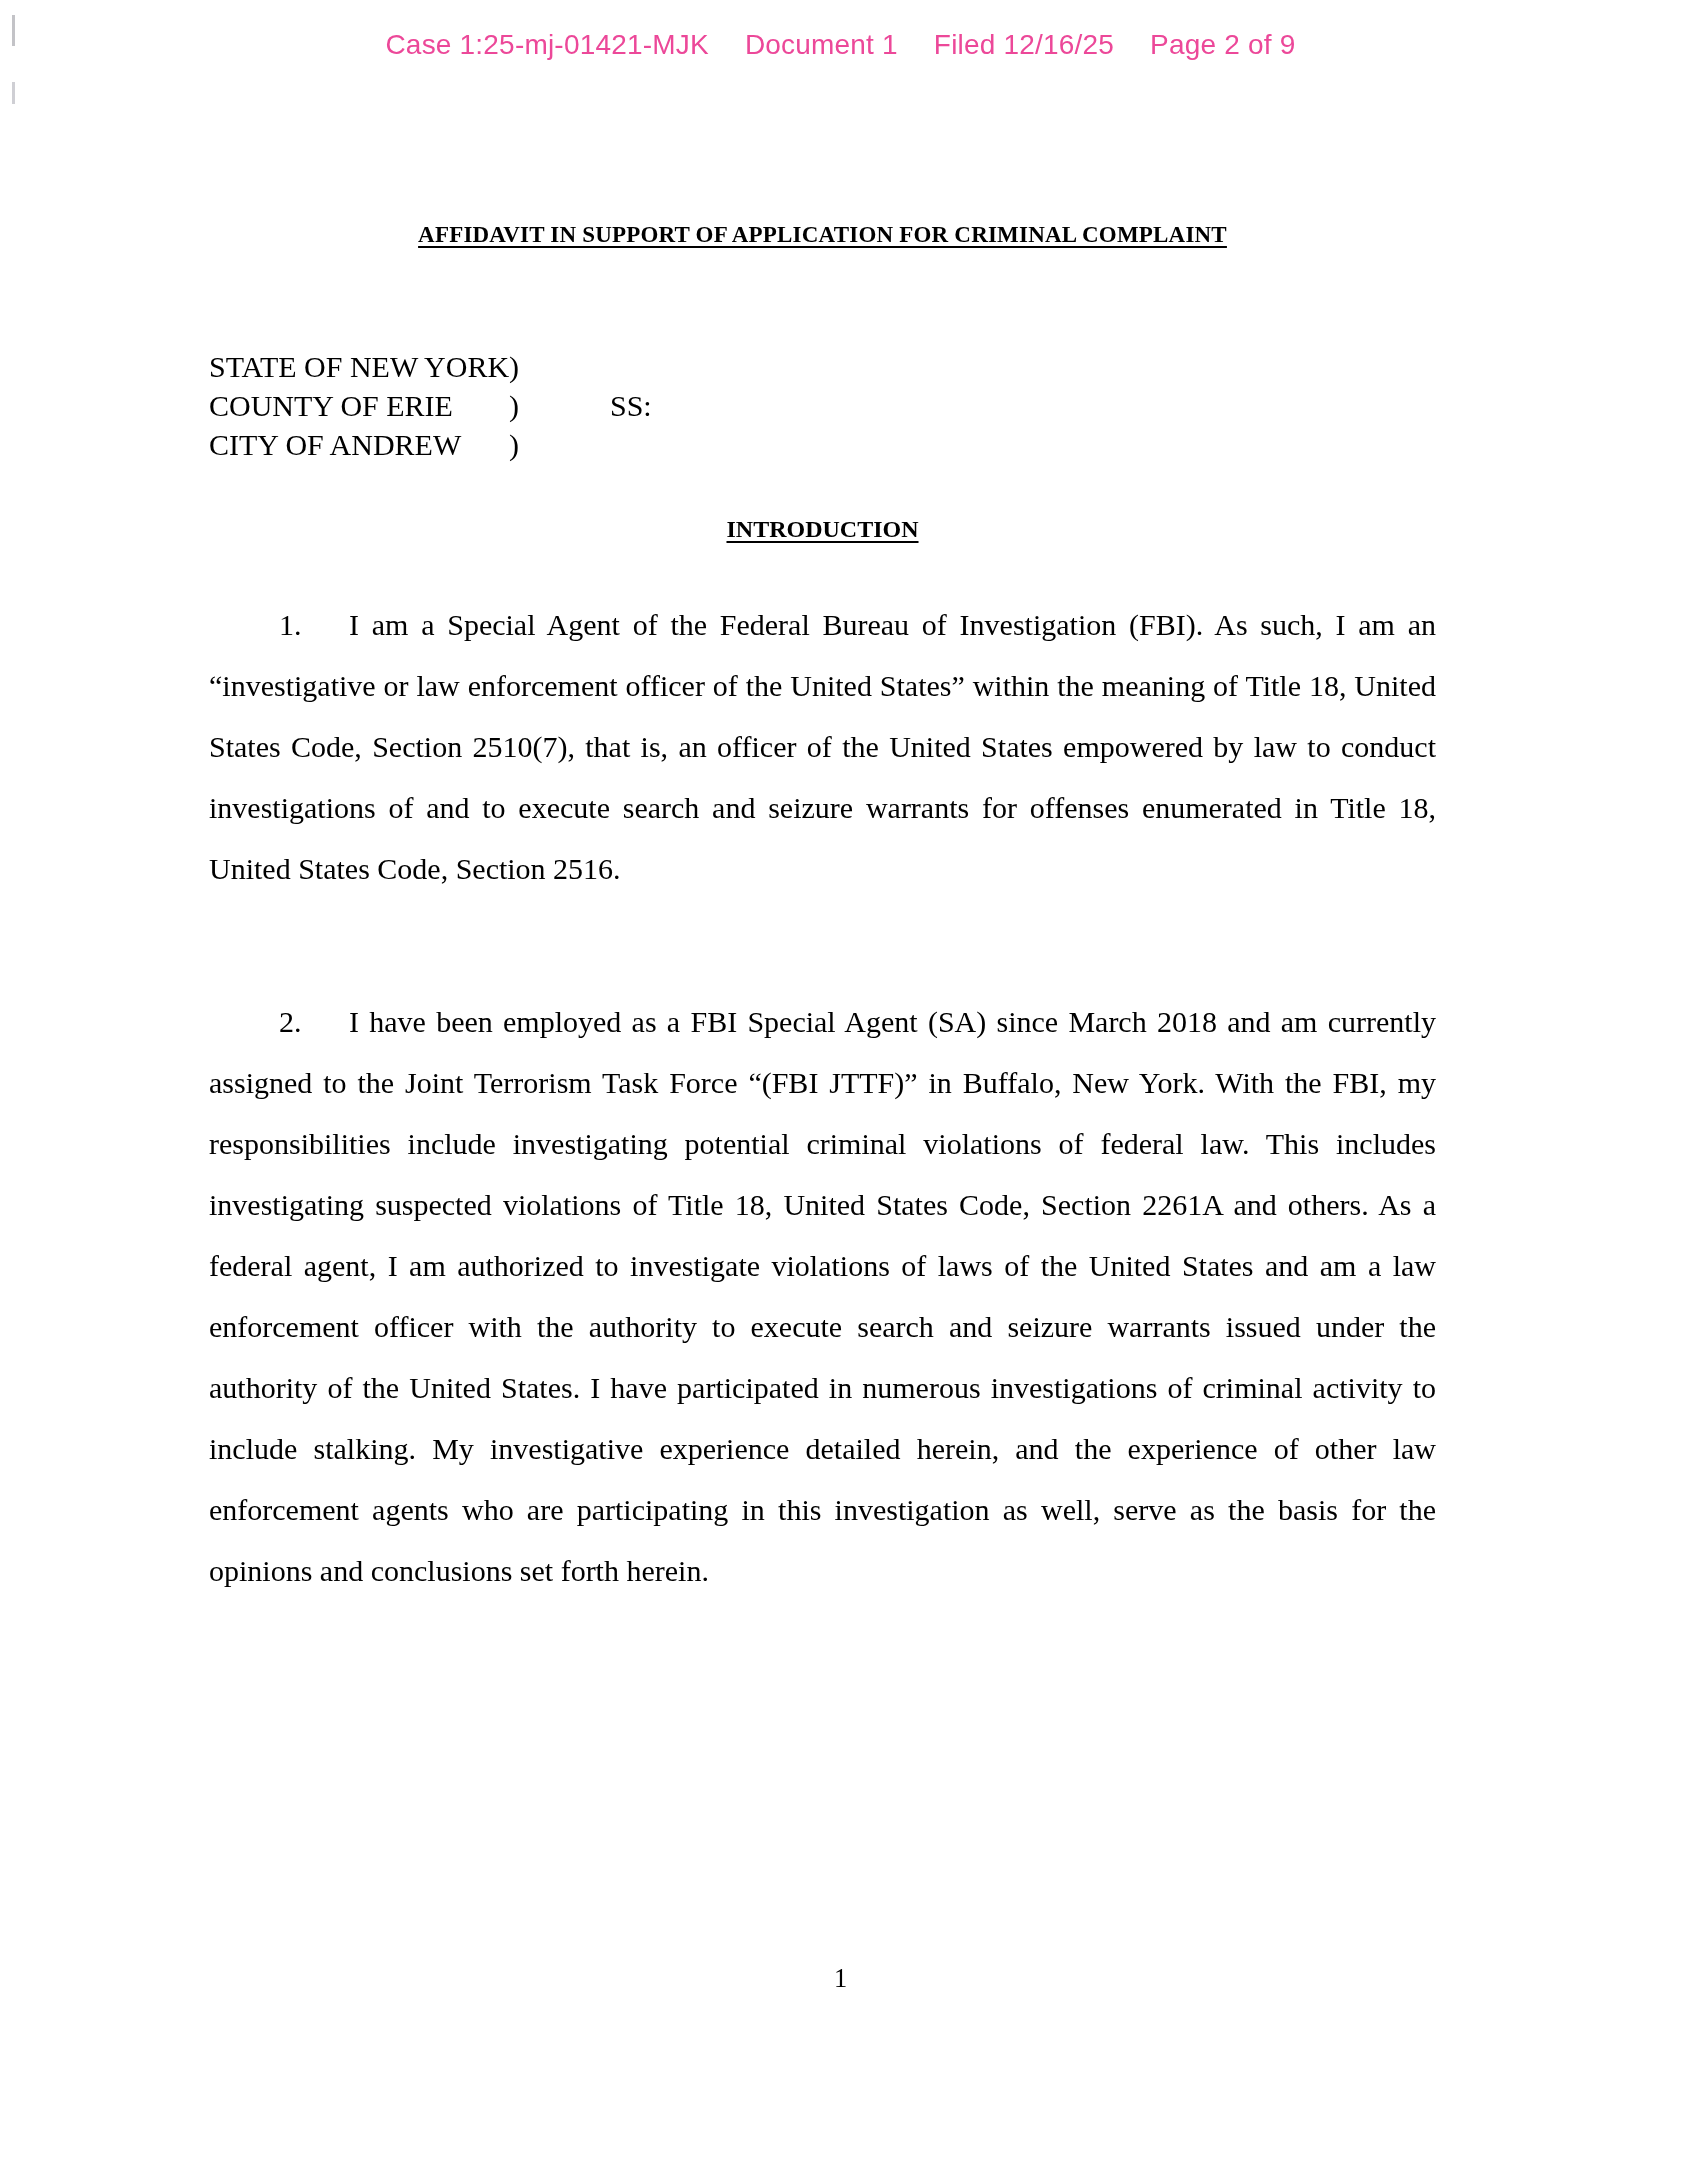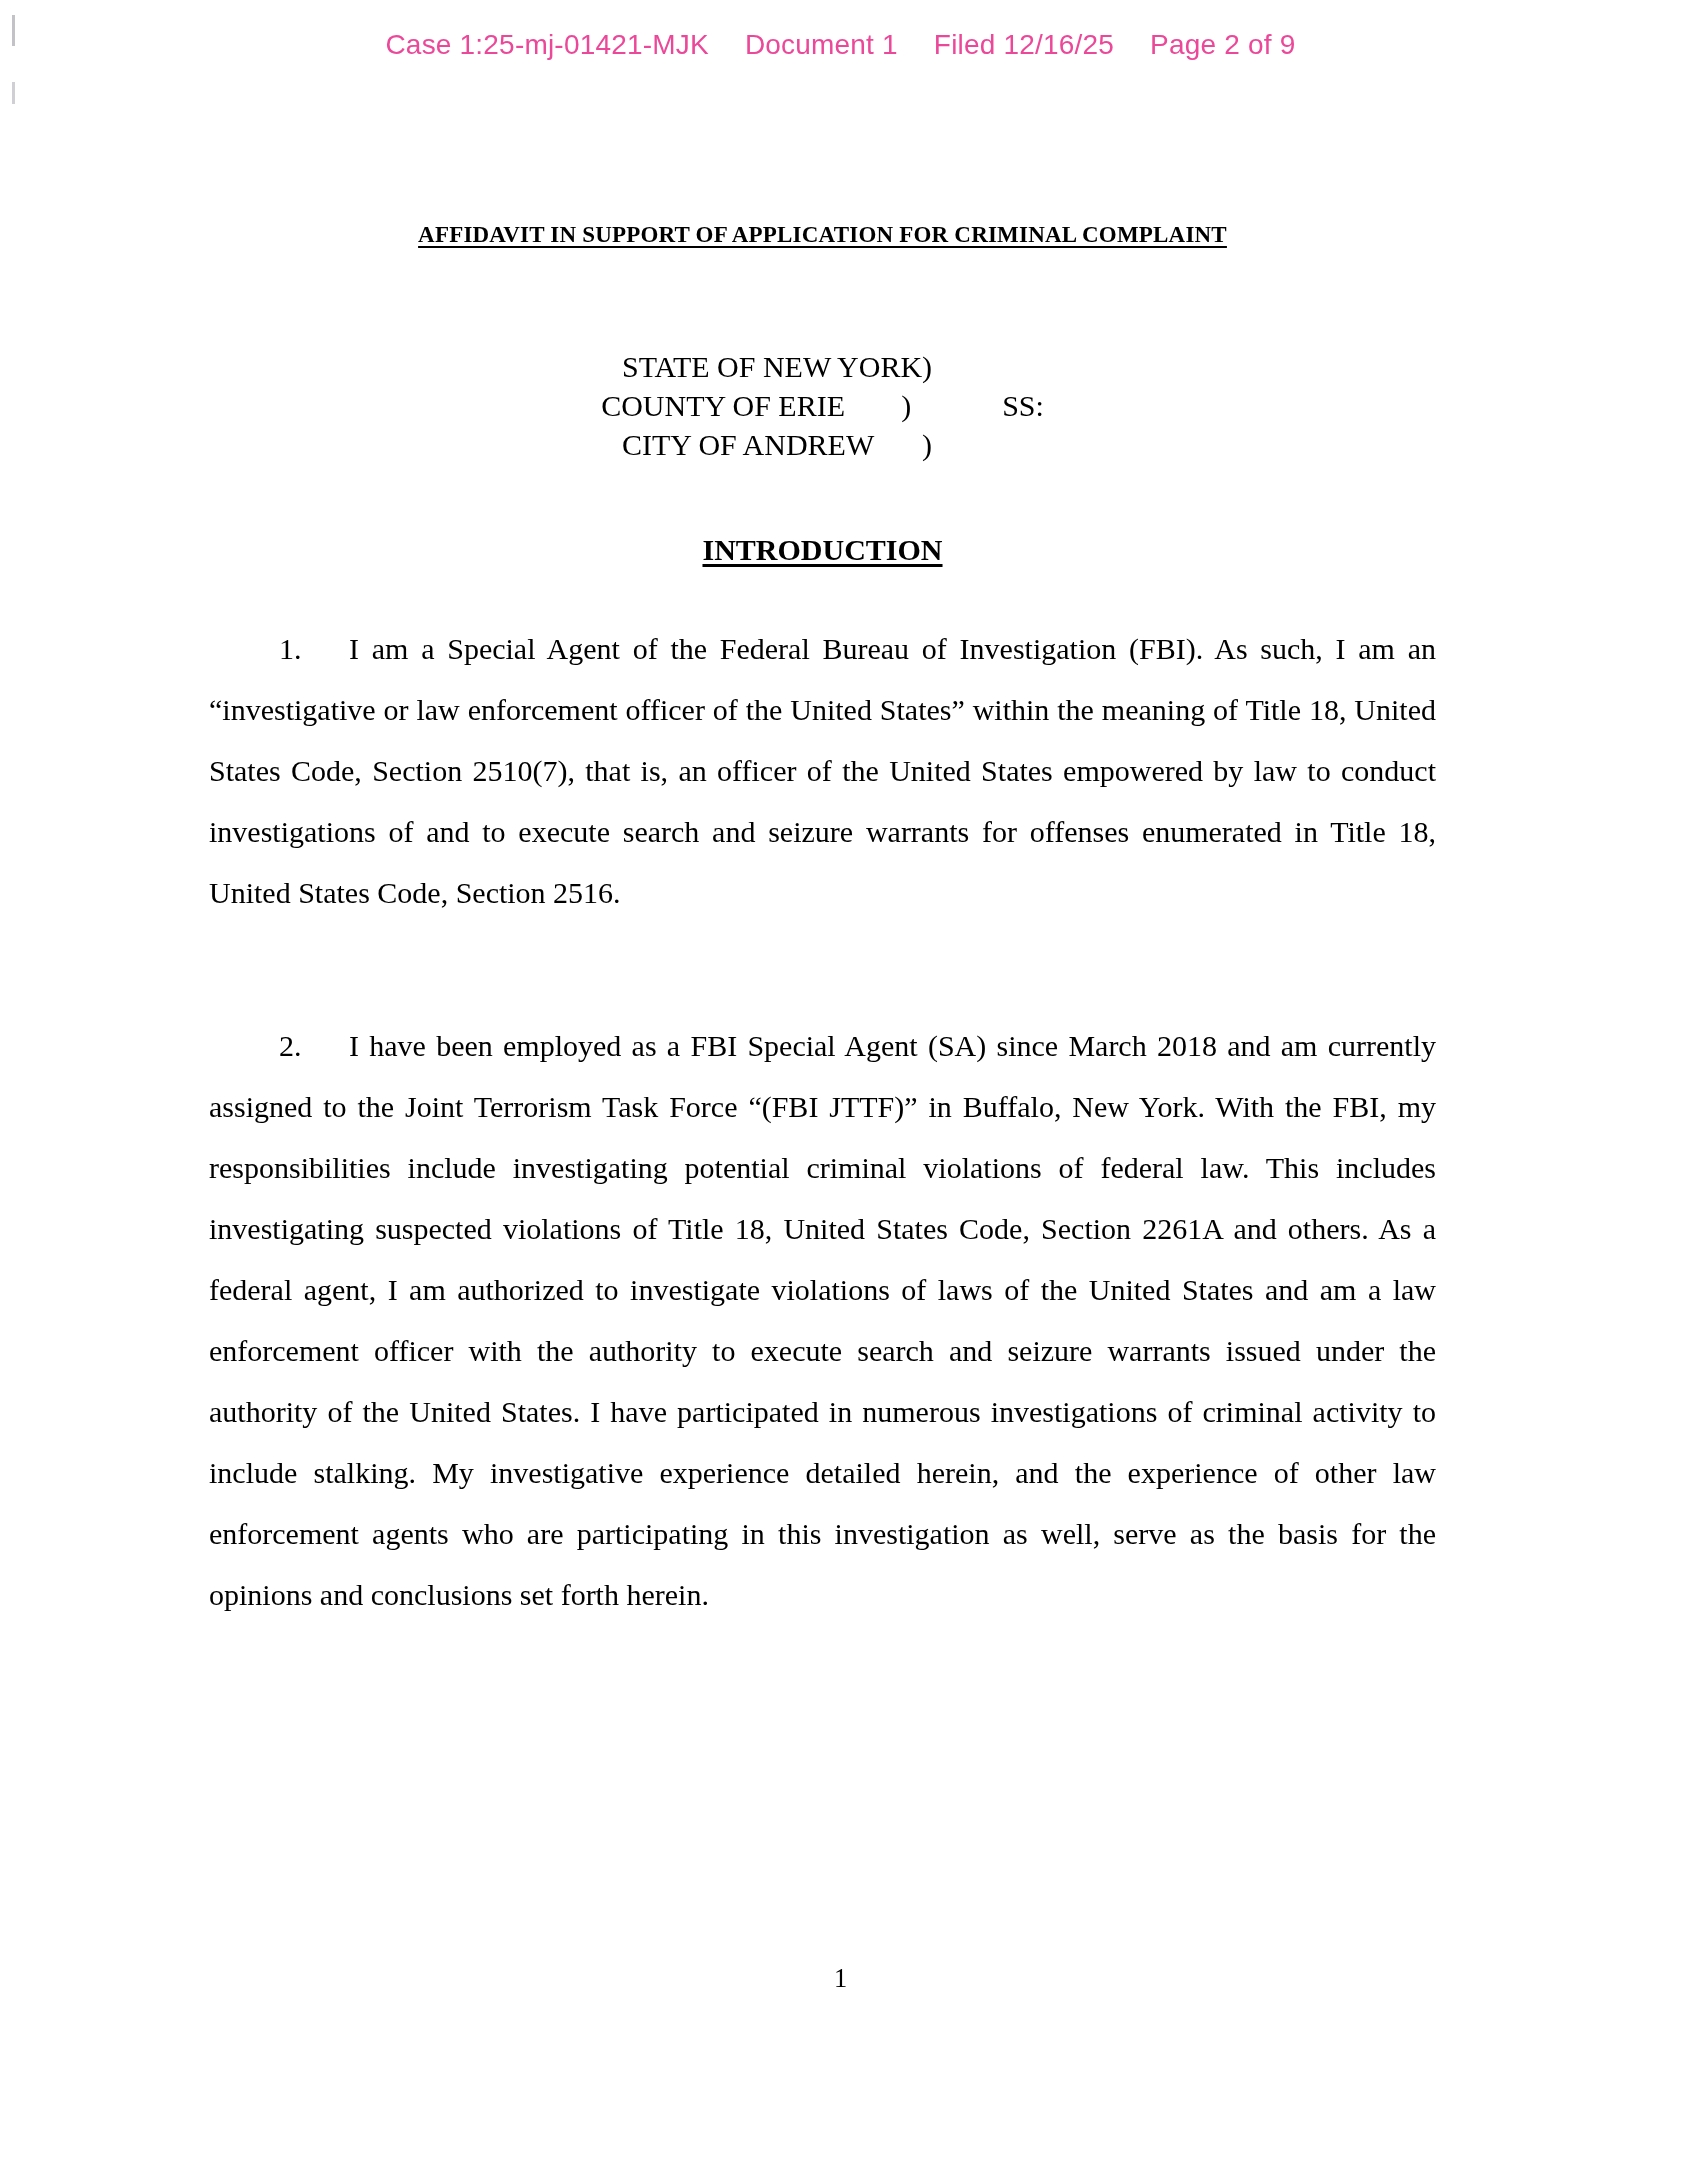--- a/index.html
+++ b/index.html
@@ -78,42 +78,41 @@
   
   .venue-block {
     margin-top: 99px;
     font-size: 30px;
     line-height: 39px;
   }
   .venue-row {
     display: flex;
     align-items: baseline;
     white-space: nowrap;
-    justify-content: center;
   }
   .venue-place {
     display: inline-block;
     width: 300px;
   }
   .venue-paren {
     display: inline-block;
     width: 101px;
   }
   .venue-ss {
     display: inline-block;
   }
 
   
   .section-heading {
     text-align: center;
     font-weight: bold;
-    font-size: 30px;
+    font-size: 24px;
     text-decoration: underline;
     text-underline-offset: 4.3px;
-    margin-top: 69px;
+    margin-top: 52px;
   }
 
   
   p.para {
     font-size: 30px;
     line-height: 61px;
     text-align: justify;
     text-justify: inter-word;
     margin: 0;
     hyphens: none;

